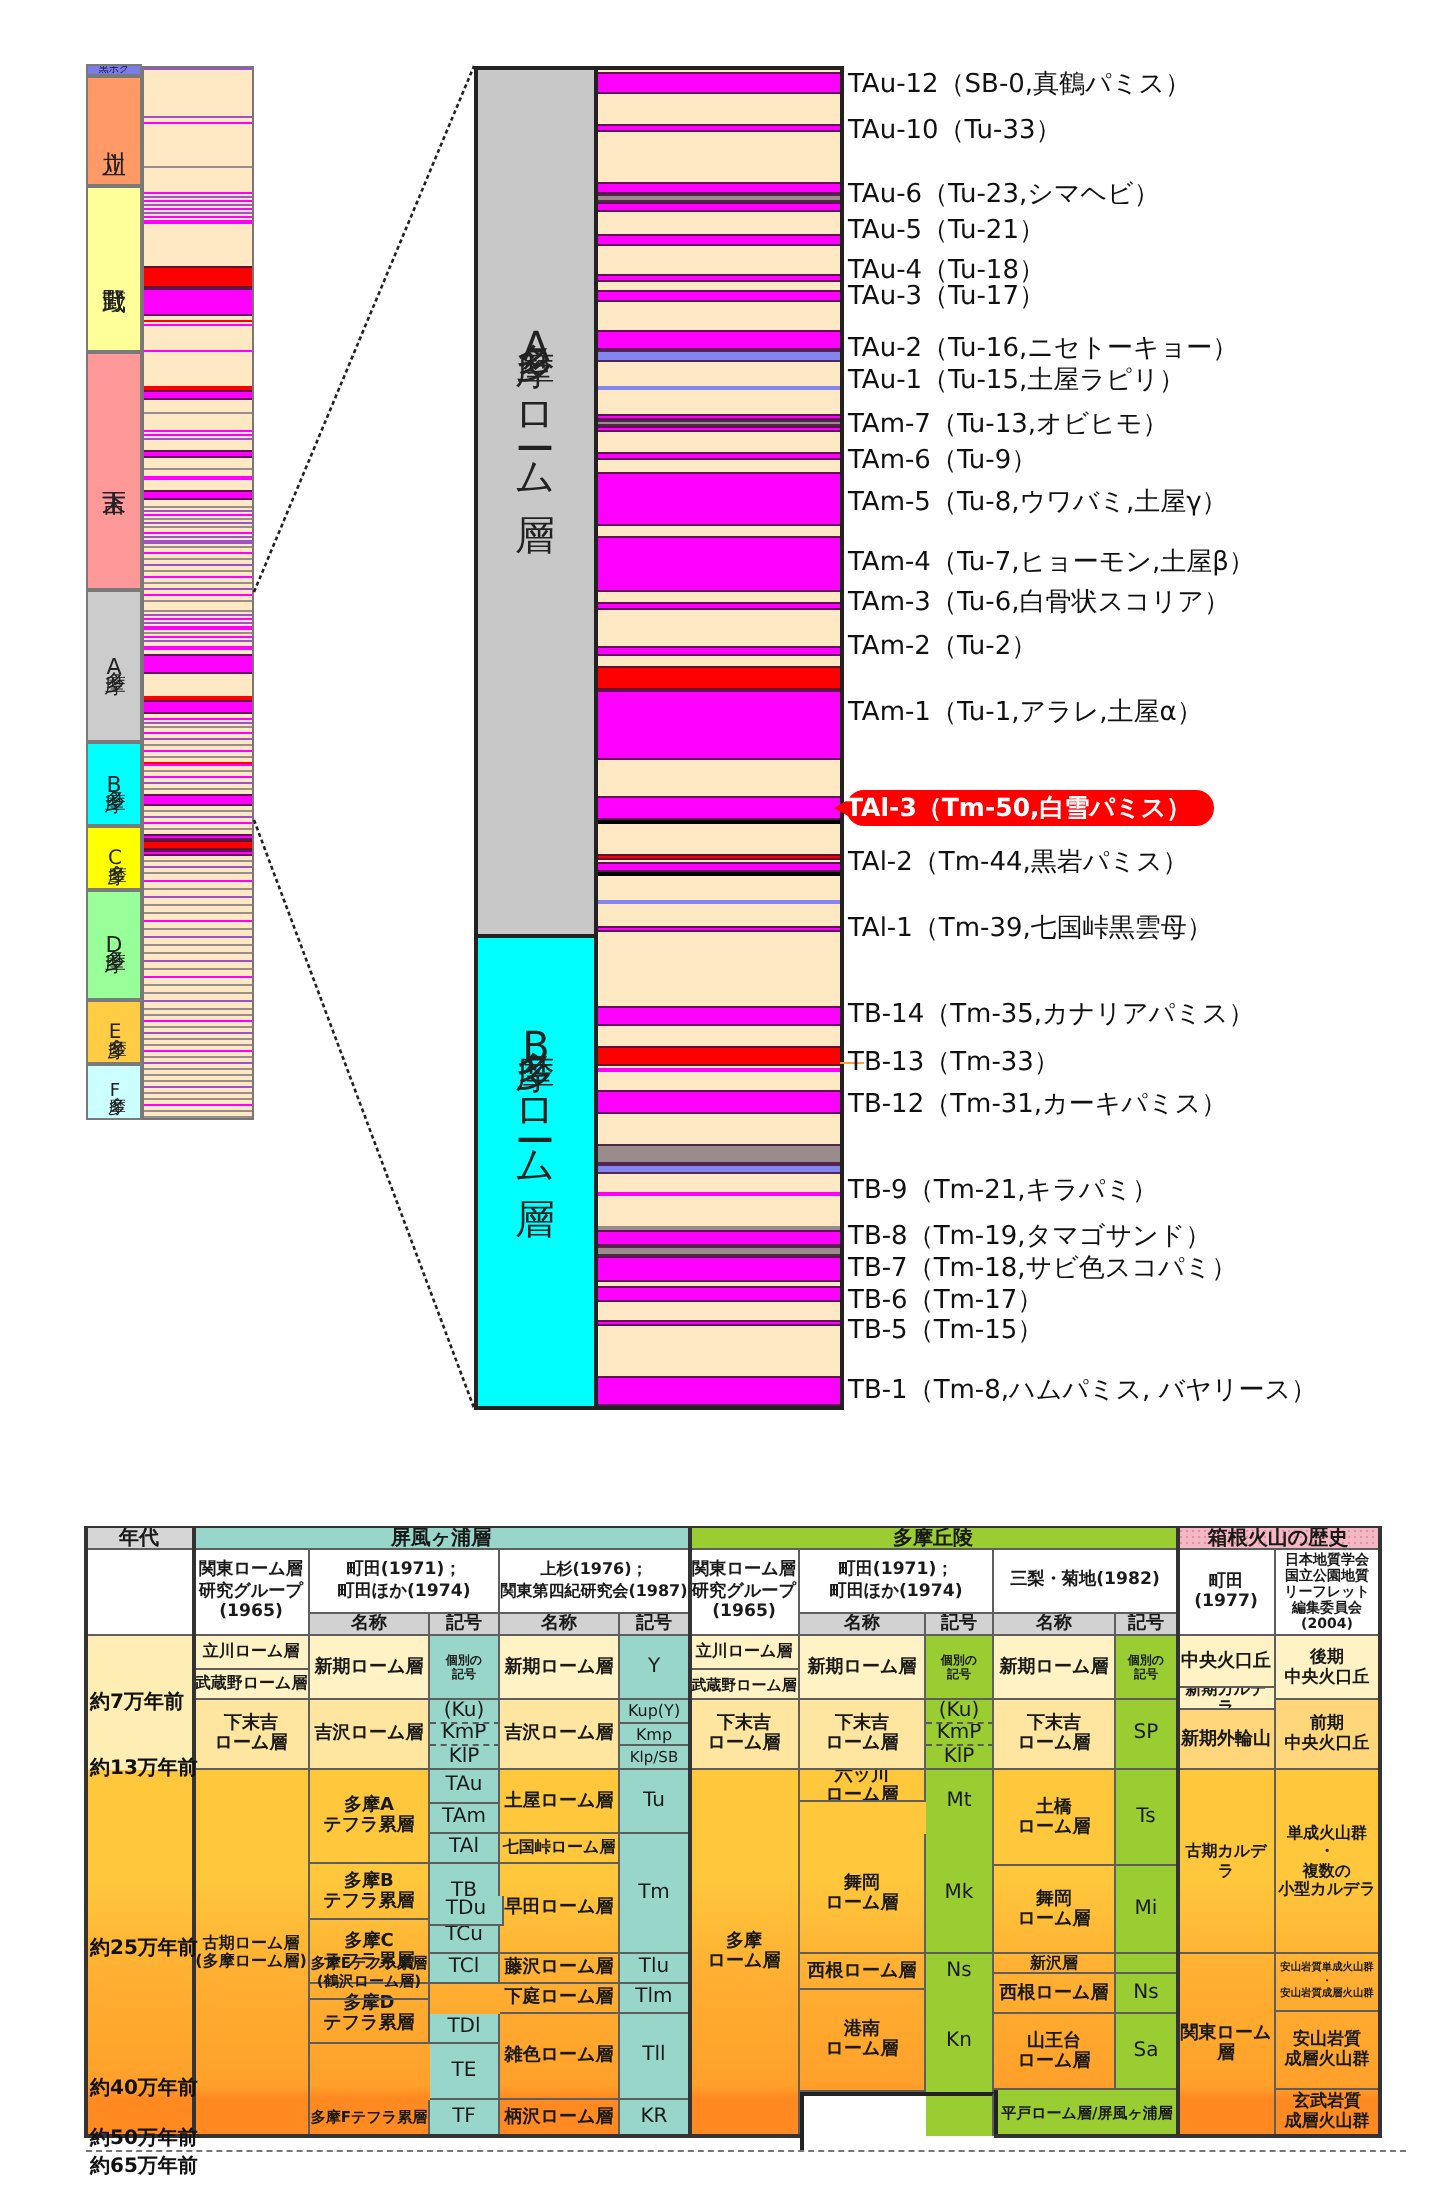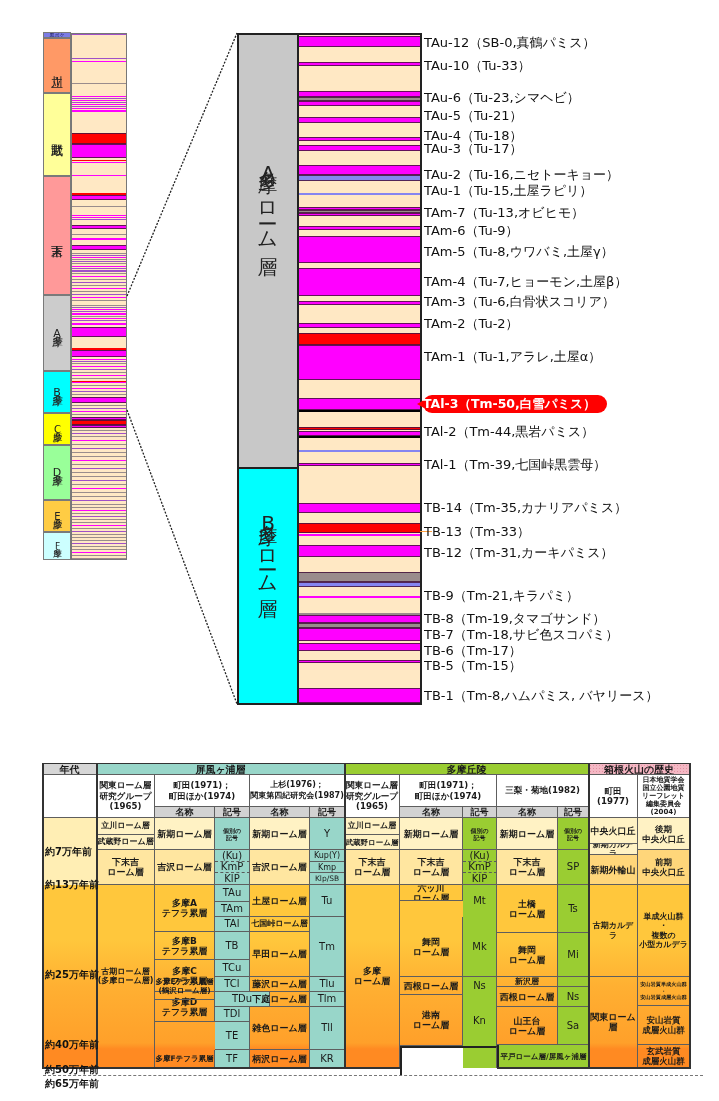--- a/index.html
+++ b/index.html
@@ -365,21 +365,21 @@
 記号</div>
   <div class="c sym bg-t dash" style="left:215px;top:850px;width:35px;height:12px">(Ku)</div>
   <div class="c sym bg-t dash" style="left:215px;top:862px;width:35px;height:11px">KmP</div>
   <div class="c sym bg-t" style="left:215px;top:873px;width:35px;height:12px">KlP</div>
   <div class="c sym bg-t" style="left:215px;top:885px;width:35px;height:17px">TAu</div>
   <div class="c sym bg-t" style="left:215px;top:902px;width:35px;height:15px">TAm</div>
   <div class="c sym bg-t" style="left:215px;top:917px;width:35px;height:15px">TAl</div>
   <div class="c sym bg-t" style="left:215px;top:932px;width:35px;height:28px">TB</div>
   <div class="c sym bg-t" style="left:215px;top:960px;width:35px;height:17px">TCu</div>
   <div class="c sym bg-t" style="left:215px;top:977px;width:35px;height:15px">TCl</div>
-  <div class="c sym bg-t" style="left:215px;top:992px;width:55px;height:15px">TDu</div>
+  <div class="c sym bg-t" style="left:215px;top:948px;width:37px;height:15px">TDu</div>
   <div class="c sym bg-t" style="left:215px;top:1007px;width:35px;height:15px">TDl</div>
   <div class="c sym bg-t" style="left:215px;top:1022px;width:35px;height:28px">TE</div>
   <div class="c sym bg-t" style="left:215px;top:1050px;width:35px;height:18px">TF</div>
 
   <div class="c bg-y1" style="left:250px;top:818px;width:60px;height:32px">新期ローム層</div>
   <div class="c bg-y2" style="left:250px;top:850px;width:60px;height:35px">吉沢ローム層</div>
   <div class="c bg-tr" style="left:250px;top:885px;width:60px;height:32px">土屋ローム層</div>
   <div class="c f8 bg-tr" style="left:250px;top:917px;width:60px;height:15px">七国峠ローム層</div>
   <div class="c bg-tr" style="left:250px;top:932px;width:60px;height:45px">早田ローム層</div>
   <div class="c bg-tr" style="left:250px;top:977px;width:60px;height:15px">藤沢ローム層</div>

